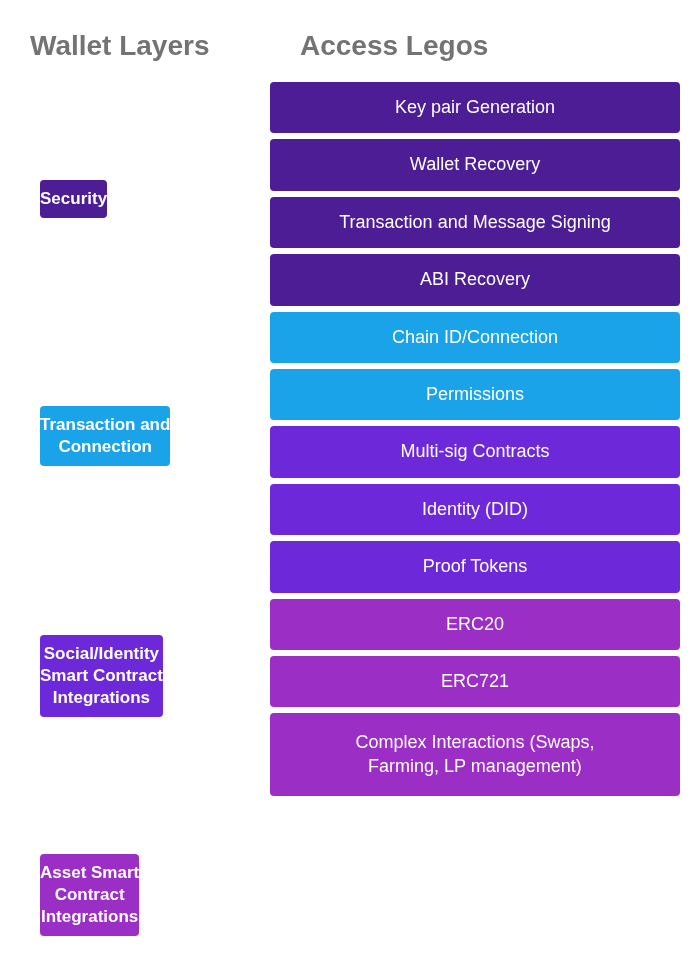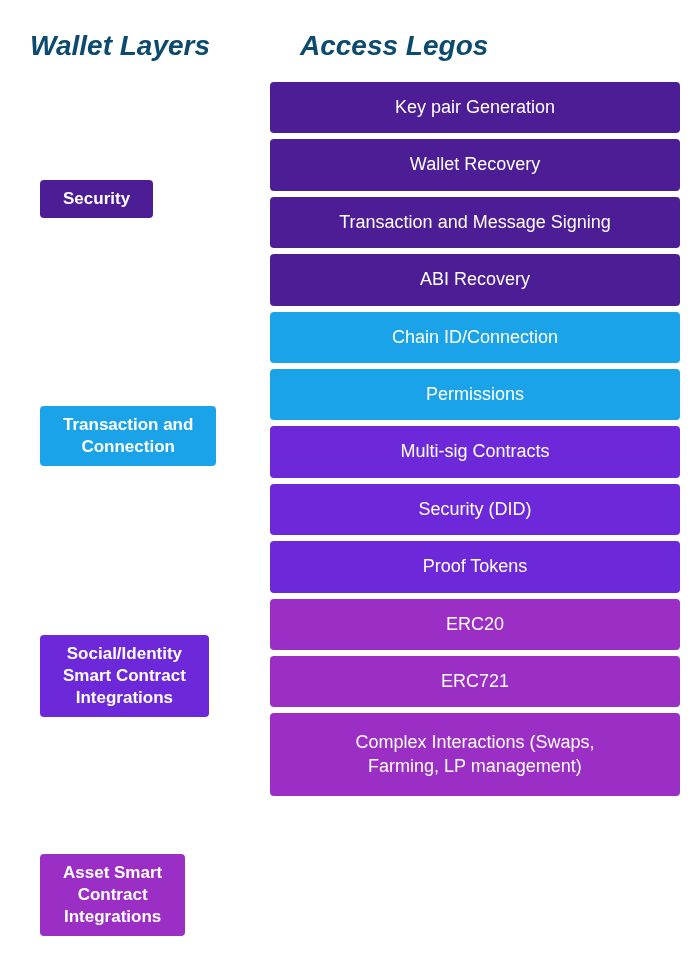--- a/index.html
+++ b/index.html
@@ -28,22 +28,21 @@
       flex-shrink: 0;
     }
 
     .col-right {
       flex: 1;
     }
 
     .header-title {
       font-size: 28px;
       font-weight: 900;
-      color: #0c4a6e;
-      font-style: italic;
+      color: #737373;
     }
 
     .col-left-header {
       padding-left: 10px;
     }
 
     .col-right-header {
       padding-left: 10px;
     }
 
@@ -81,21 +80,21 @@
       border-radius: 4px;
       line-height: 1.3;
     }
 
     .wallet-layer-label {
       display: inline-block;
       color: #ffffff;
       font-size: 17px;
       font-weight: bold;
       text-align: center;
-      padding: 8px 23px;
+      padding: 8px 0;
       border-radius: 4px;
       line-height: 1.3;
     }
 
     .bg-teal { background-color: #4c1d95; }
     .bg-blue { background-color: #1aa3e8; }
     .bg-pink { background-color: #6d28d9; text-align: center; }
     .bg-purple { background-color: #9b2ec4; }
   </style>
 </head>
@@ -157,21 +156,21 @@
         <span>Chain ID/Connection</span>
       </div>
       <div class="access-lego-block bg-blue">
         <span>Permissions</span>
       </div>
 
       <div class="access-lego-block bg-pink">
         <span>Multi-sig Contracts</span>
       </div>
       <div class="access-lego-block bg-pink">
-        <span>Security (DID)</span>
+        <span>Identity (DID)</span>
       </div>
       <div class="access-lego-block bg-pink">
         <span>Proof Tokens</span>
       </div>
 
       <div class="access-lego-block bg-purple">
         <span>ERC20</span>
       </div>
       <div class="access-lego-block bg-purple">
         <span>ERC721</span>

